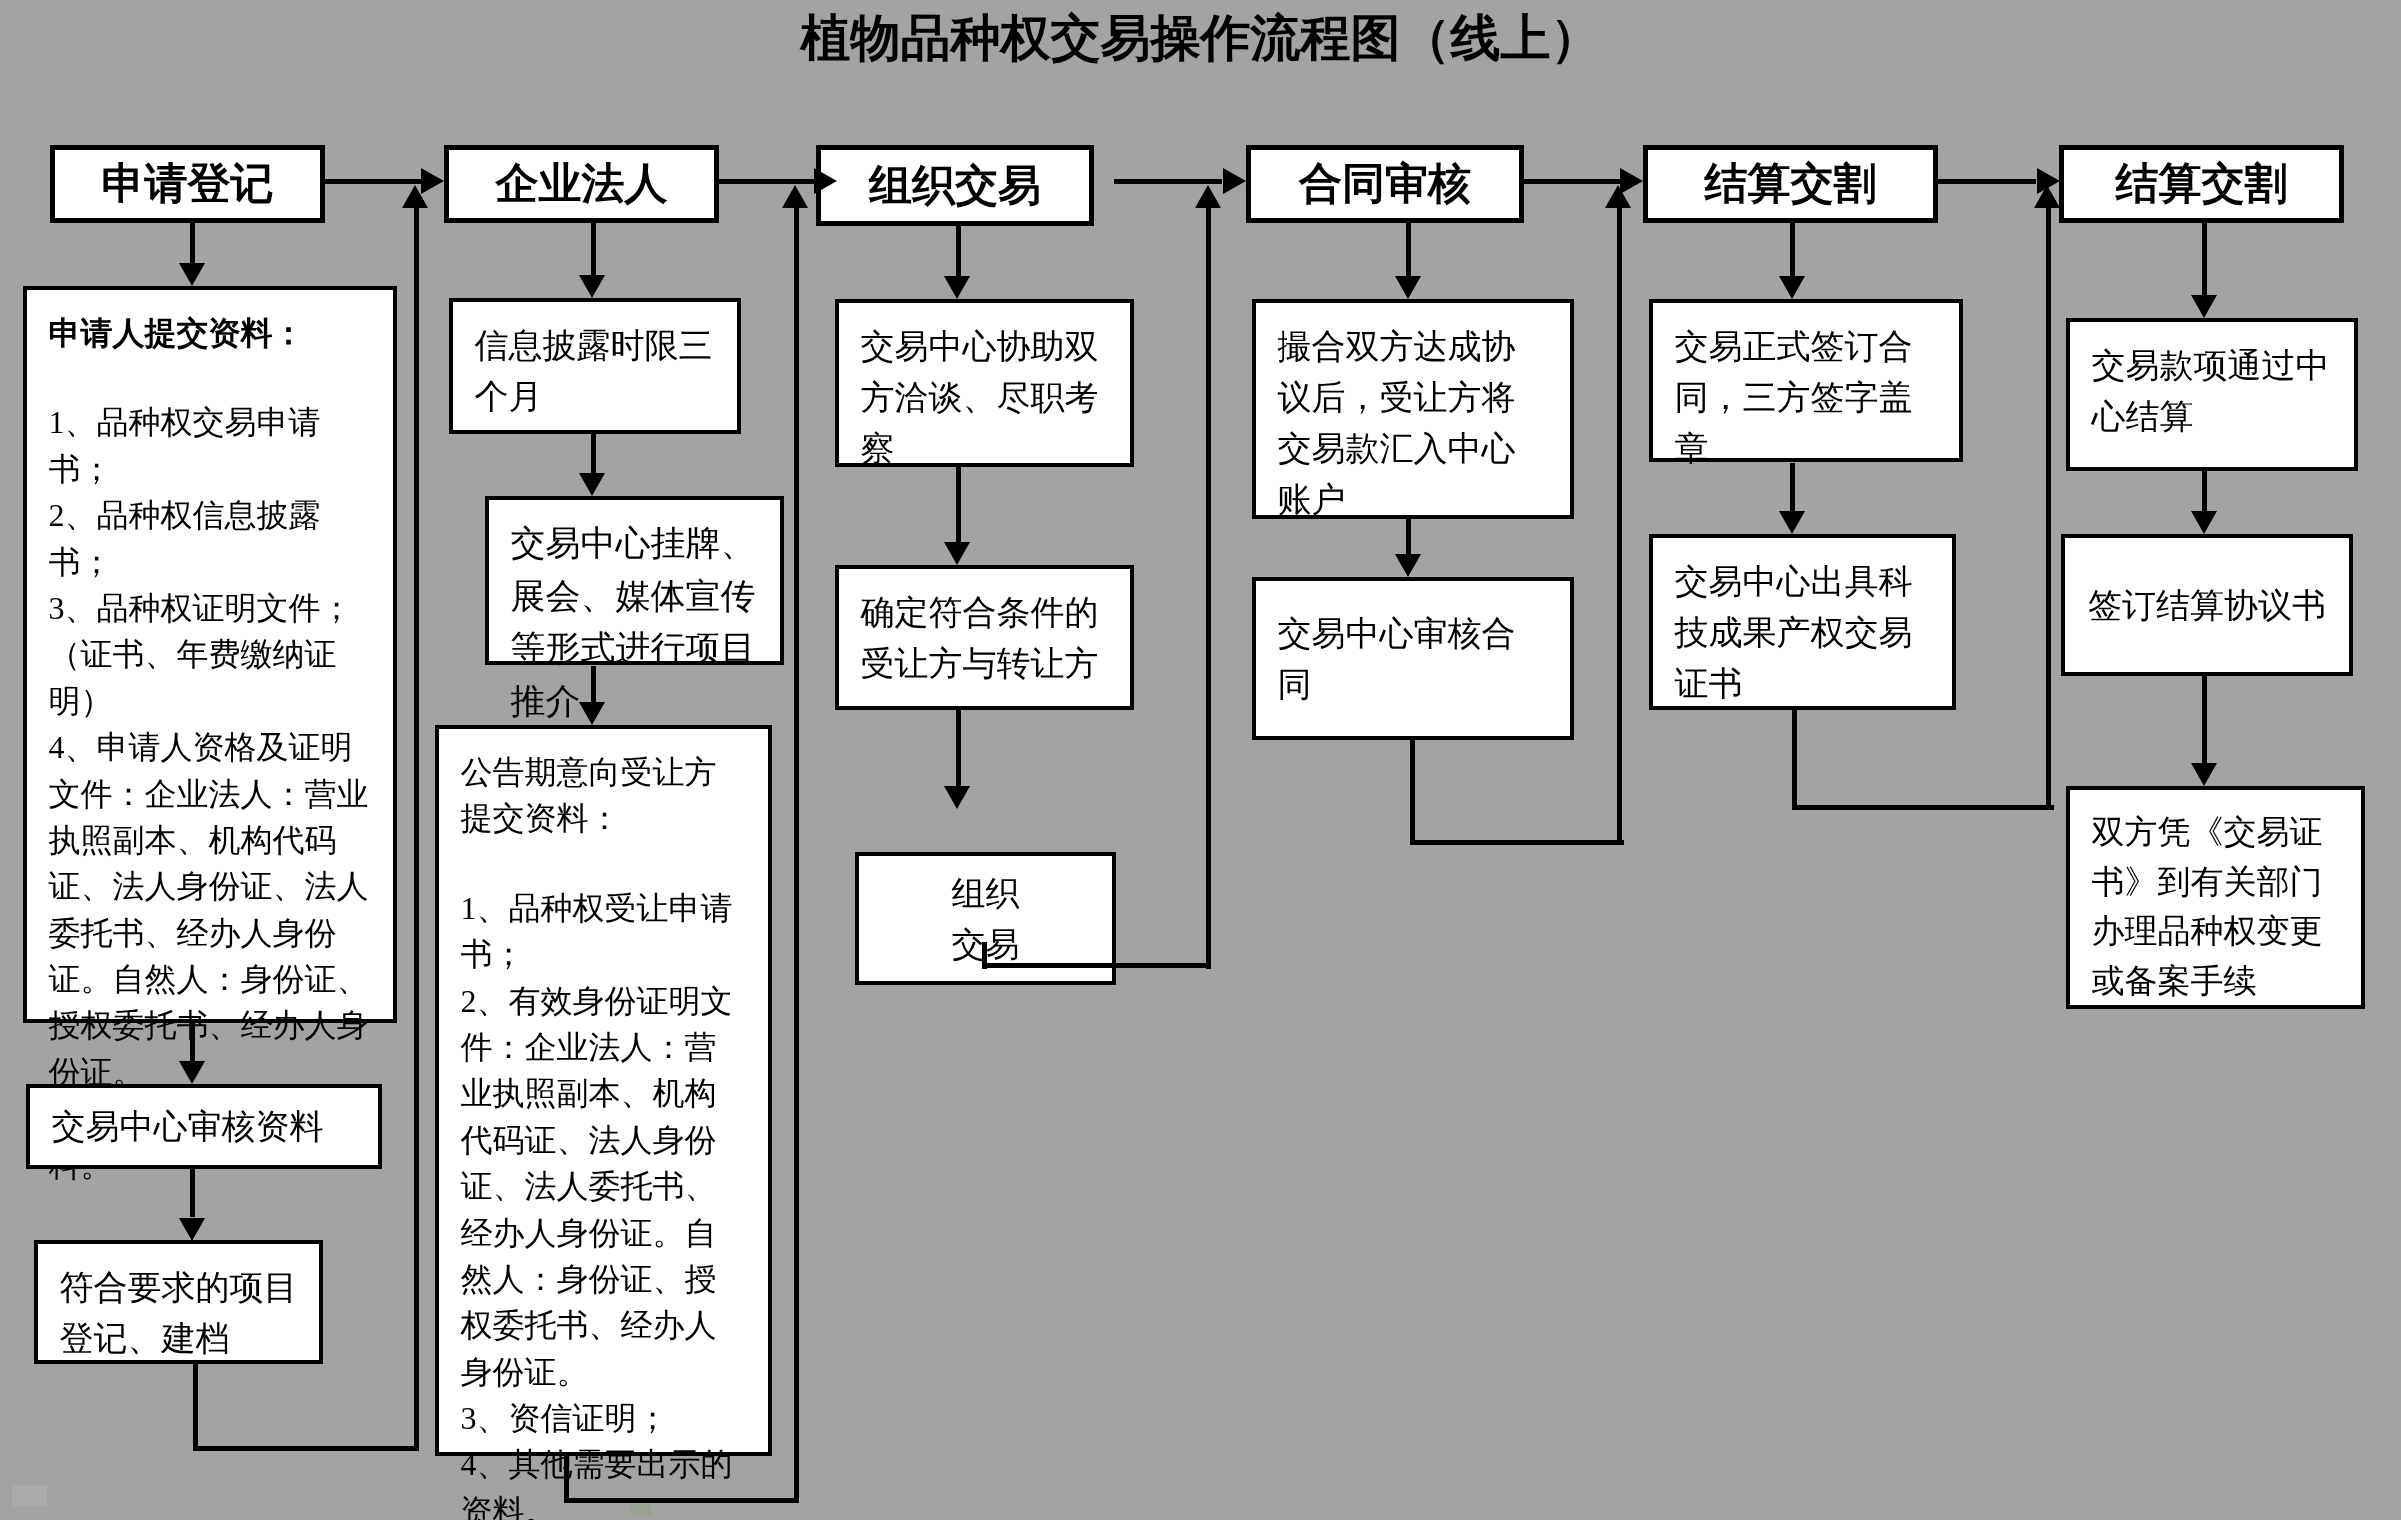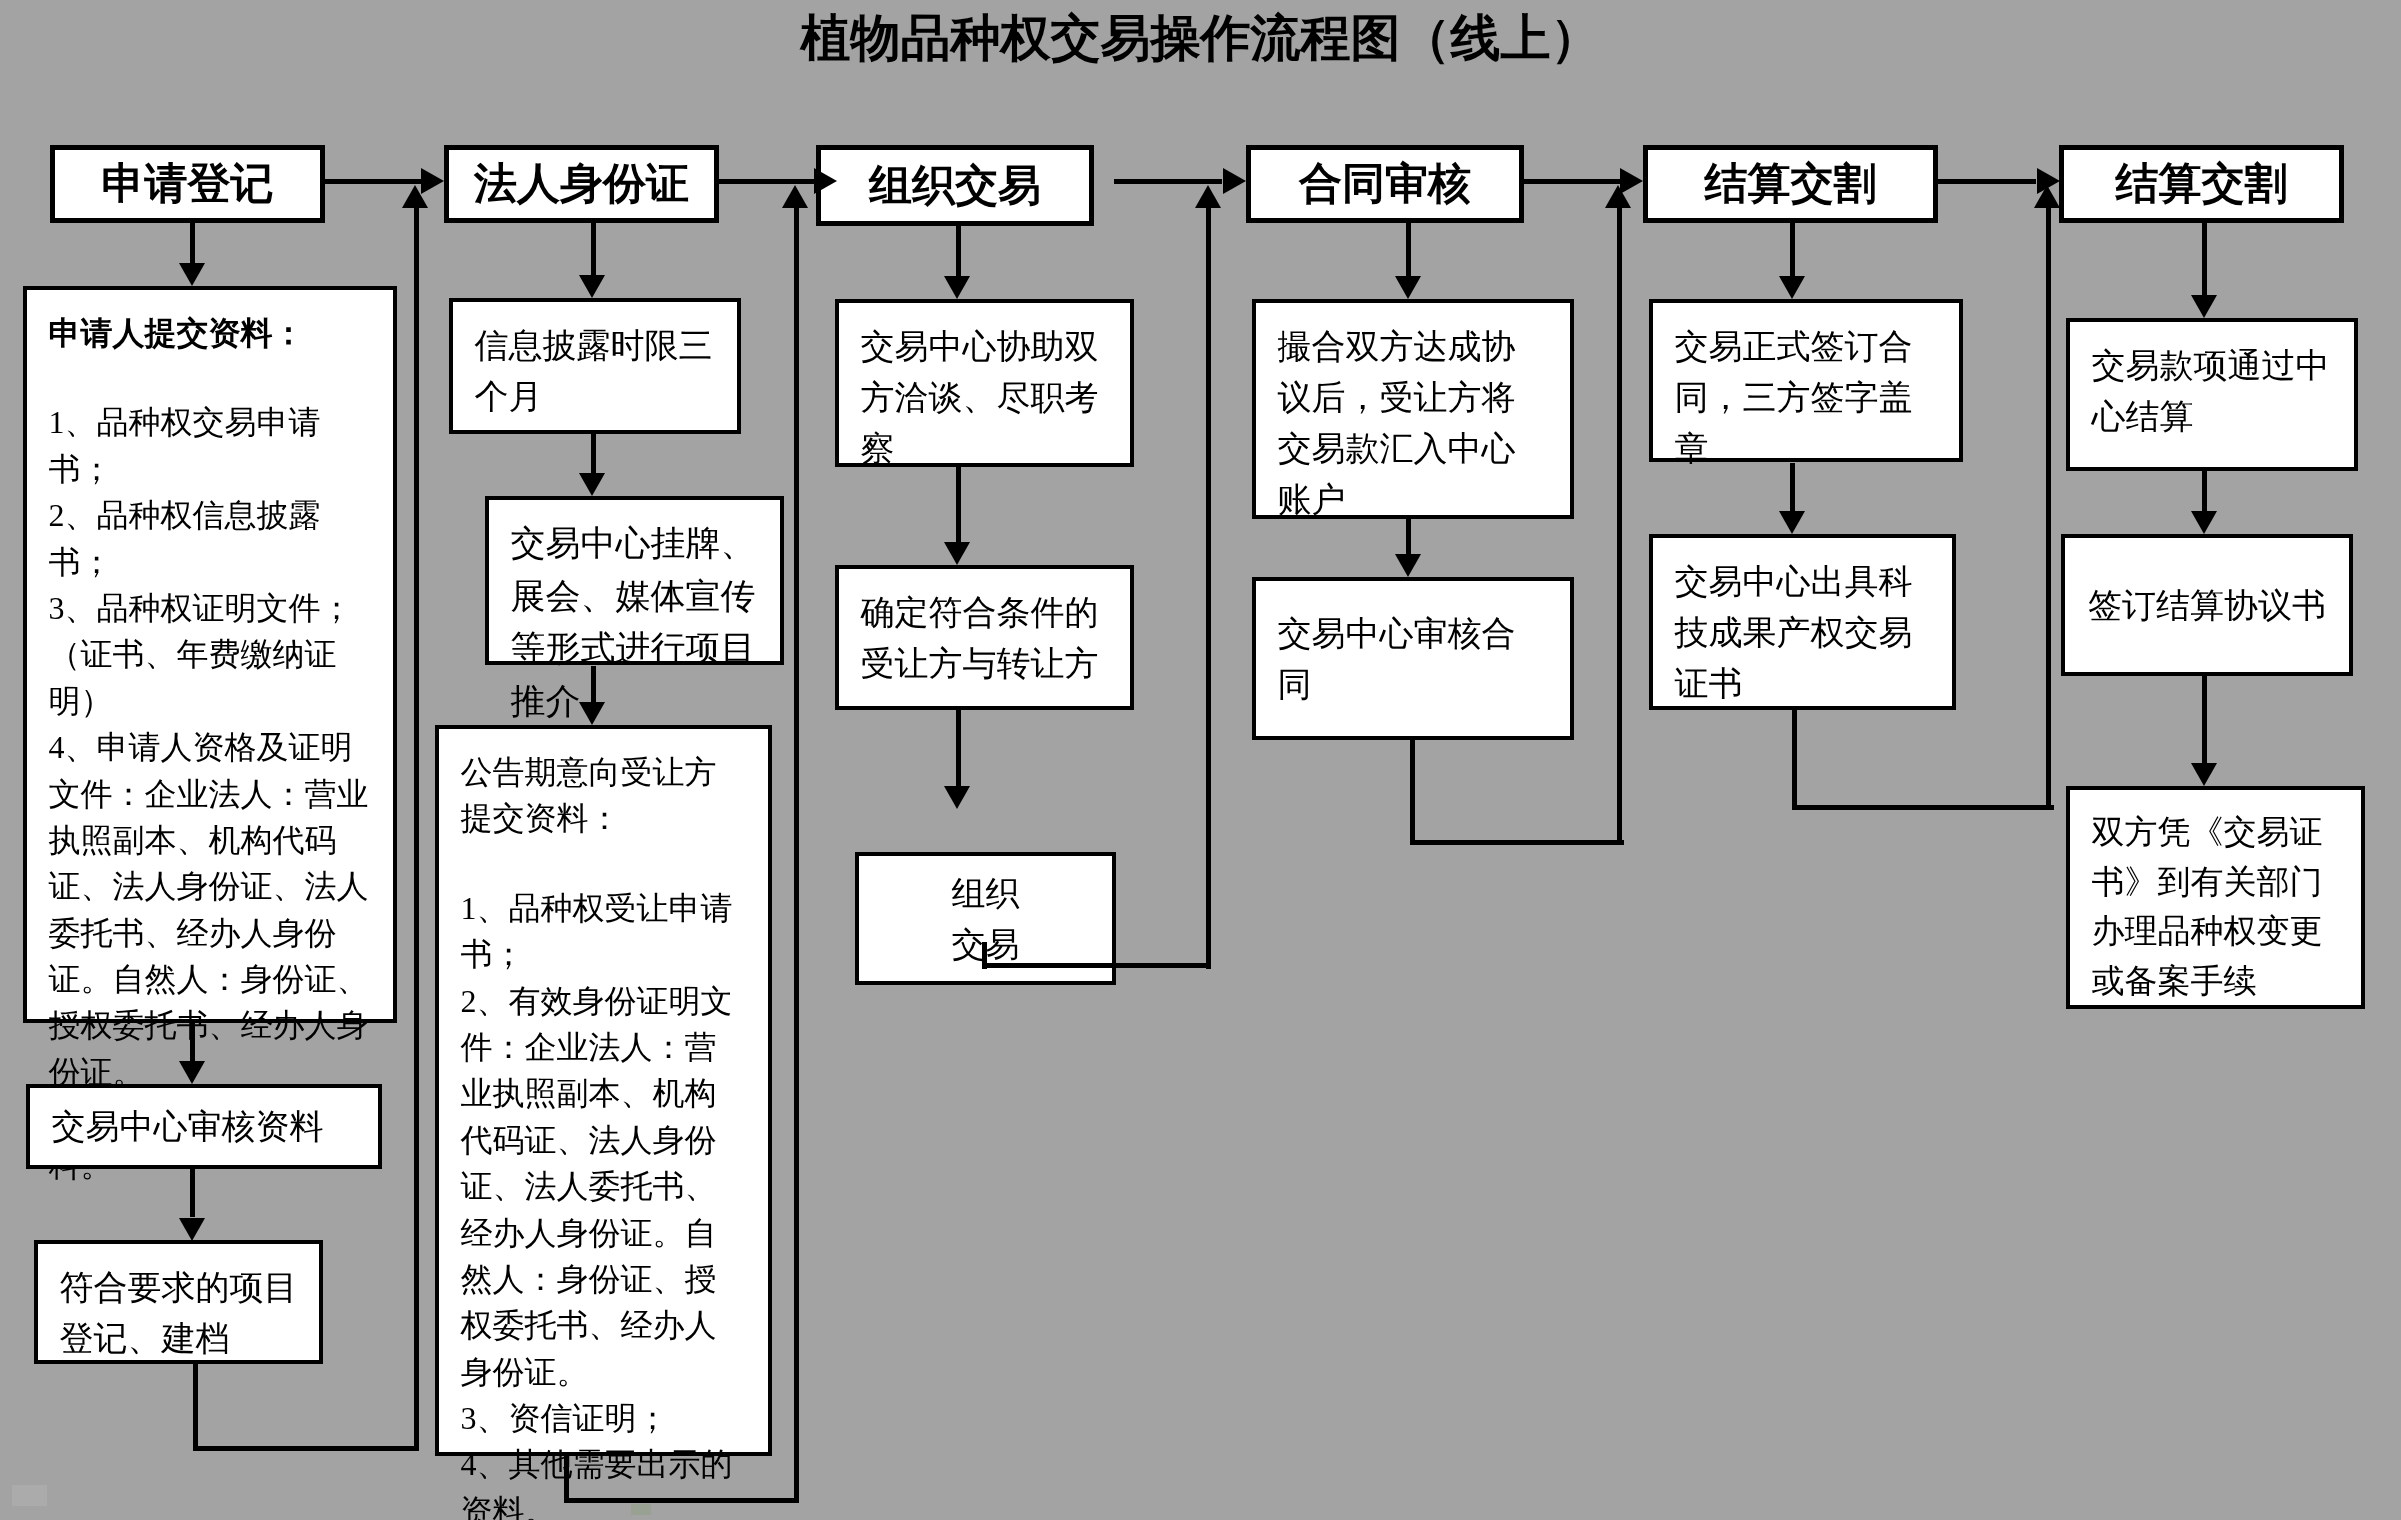--- a/index.html
+++ b/index.html
@@ -28,21 +28,21 @@
   .art2 { left:631px; top:1504px; width:20px; height:10.7px; }
 </style>
 </head>
 <body>
 
 <div id="canvas">
 
   <div id="title">植物品种权交易操作流程图（线上）</div>
 
   <div class="hdr" style="left:50px;top:145px;width:275px;height:78px;">申请登记</div>
-  <div class="hdr" style="left:444px;top:145px;width:275px;height:78px;">法人身份证</div>
+  <div class="hdr" style="left:444px;top:145px;width:275px;height:78px;">企业法人</div>
   <div class="hdr" style="left:816px;top:145px;width:278px;height:81px;">组织交易</div>
   <div class="hdr" style="left:1246px;top:145px;width:278px;height:78px;">合同审核</div>
   <div class="hdr" style="left:1643px;top:145px;width:295px;height:78px;">结算交割</div>
   <div class="hdr" style="left:2059px;top:145px;width:285px;height:78px;">结算交割</div>
 
   <div class="box big" style="left:23px;top:286px;width:374px;height:737px;">
     <div class="bold">申请人提交资料：</div>
     <div class="pre">1、品种权交易申请书；
 2、品种权信息披露书；
 3、品种权证明文件；

